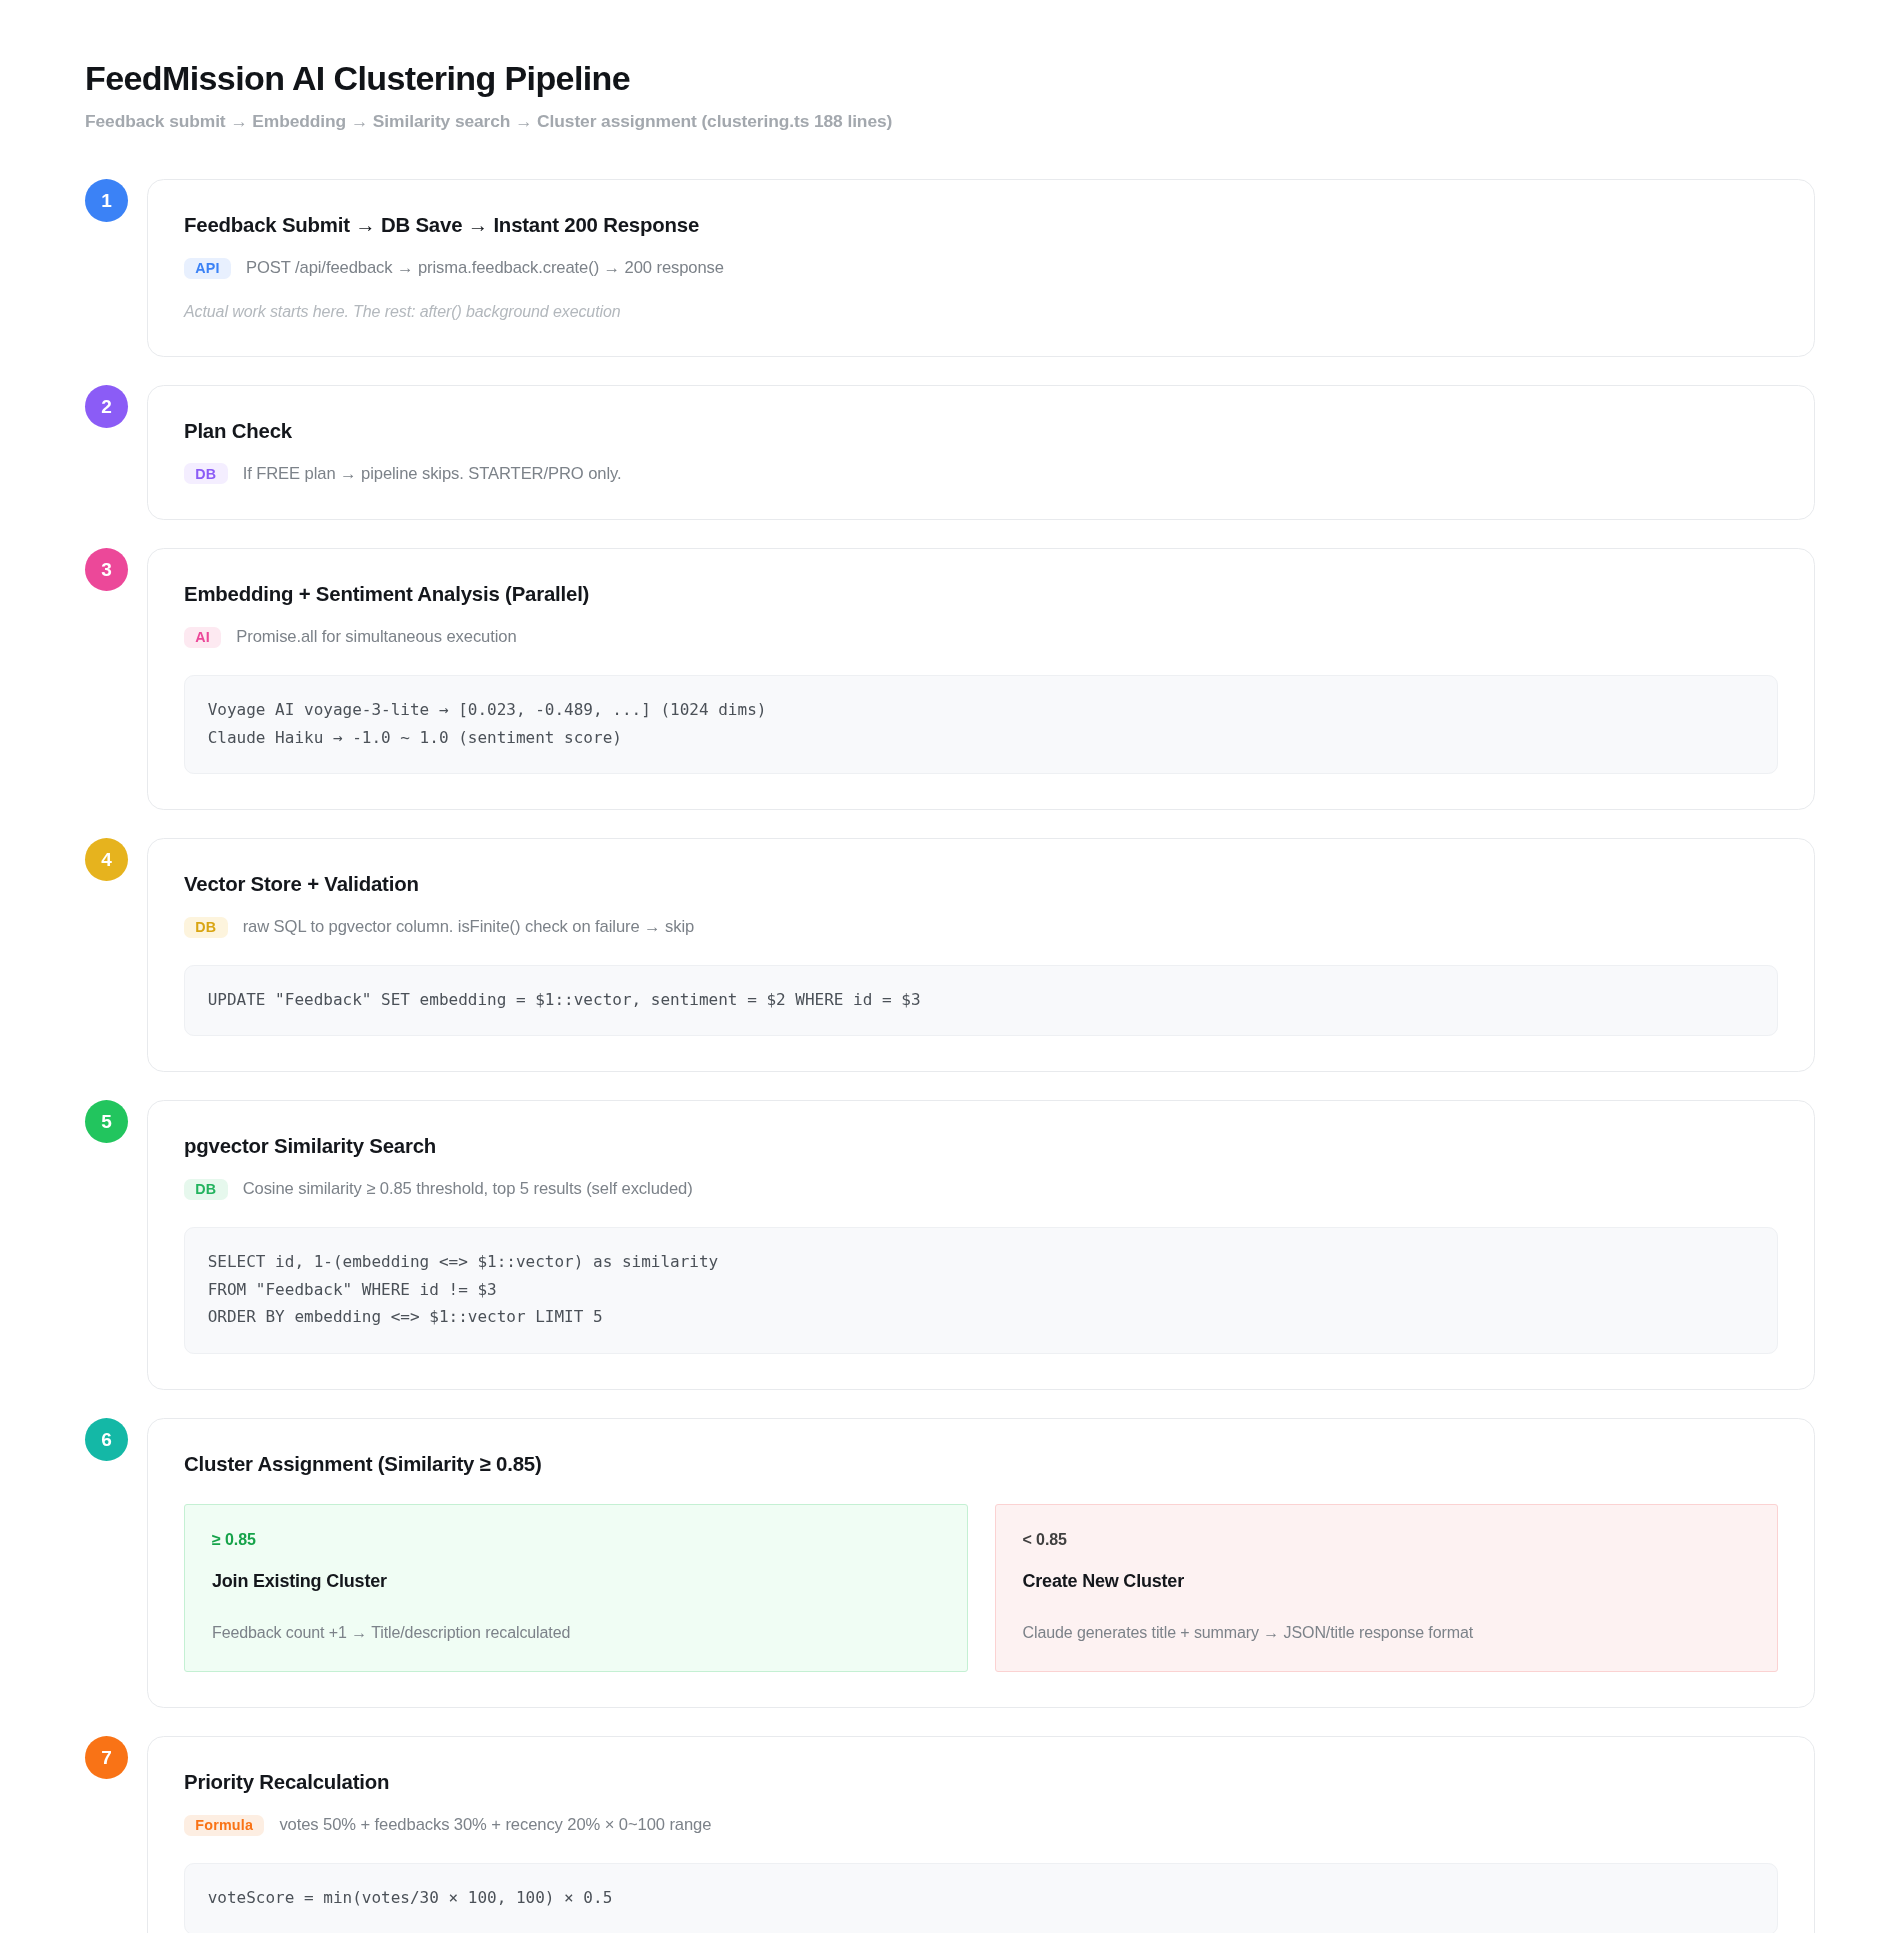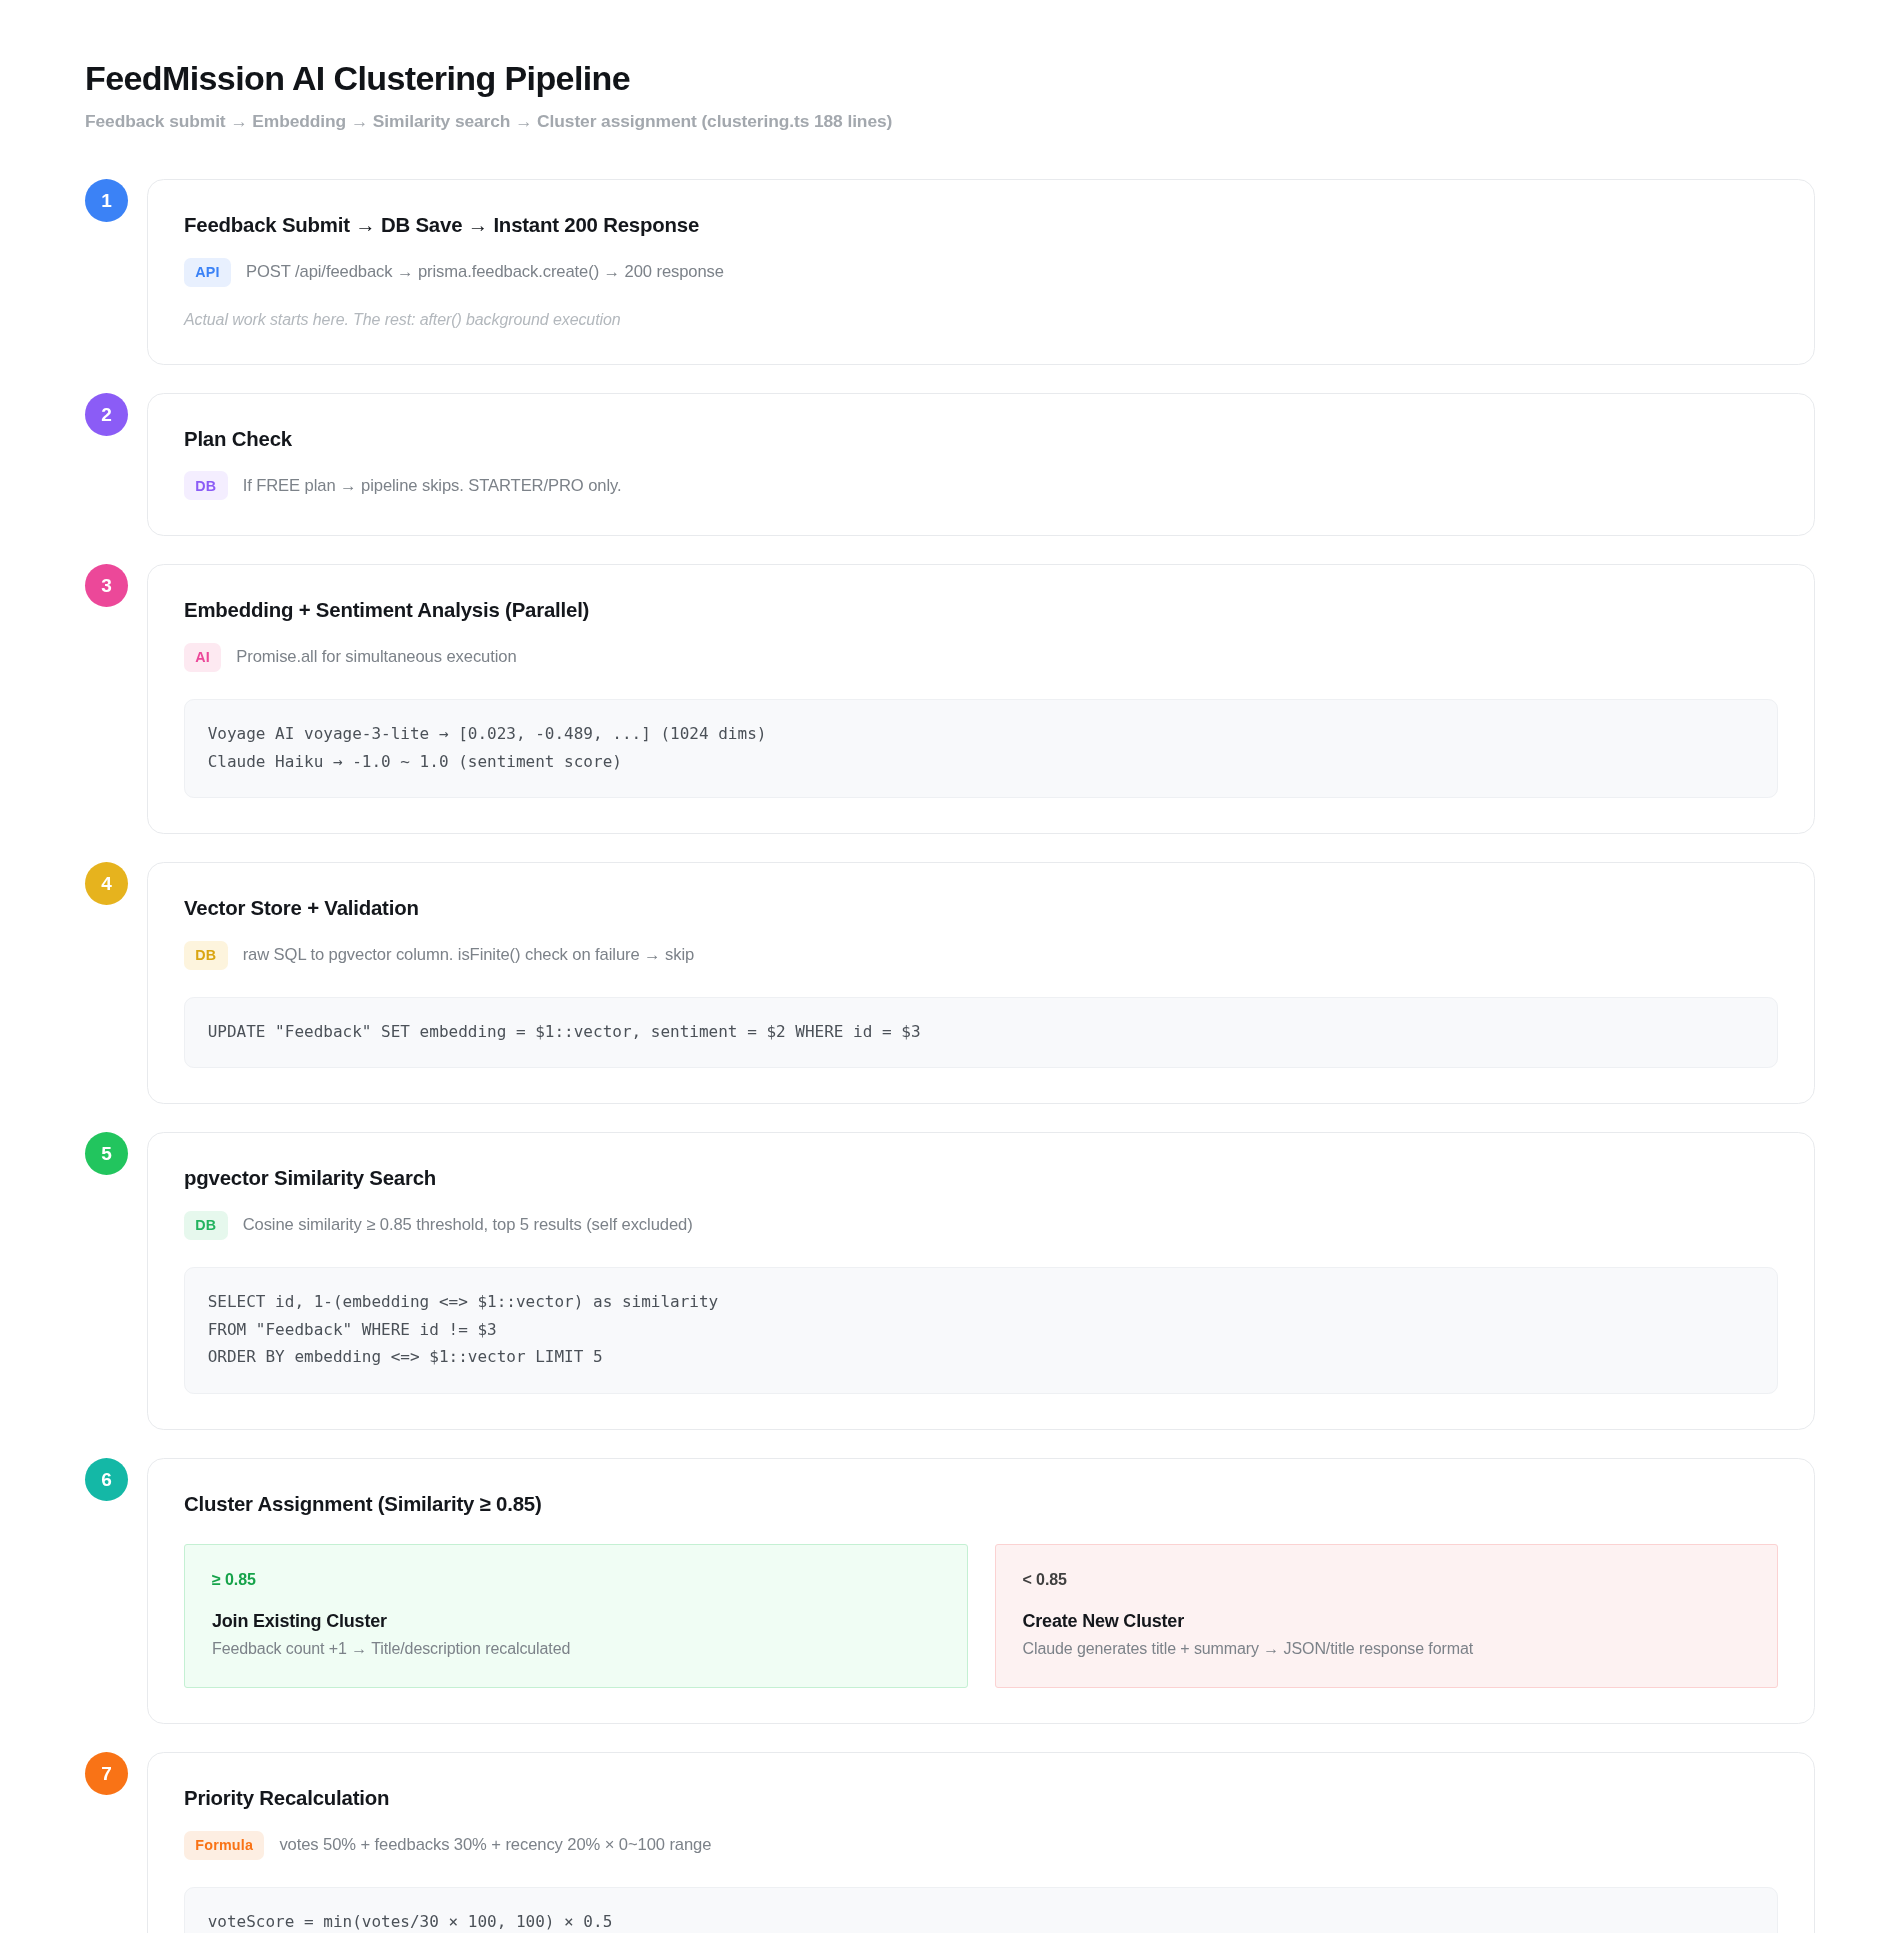--- a/index.html
+++ b/index.html
@@ -81,21 +81,21 @@
     margin-top: 19px;
     display: flex;
     align-items: center;
     gap: 15px;
   }
 
   .tag {
     display: inline-flex;
     align-items: center;
     justify-content: center;
-    height: 29px;
+    height: 21px;
     padding: 0 11.3px;
     border-radius: 6.8px;
     font-size: 14.3px;
     font-weight: 700;
     letter-spacing: 0.2px;
     white-space: nowrap;
   }
   .tag-api     { background: #e8f0fe; color: #3b82f6; }
   .tag-db-p    { background: #f4eeff; color: #8b5cf6; }
   .tag-ai      { background: #fde9f1; color: #ec4899; }
@@ -155,21 +155,21 @@
   .cond-red   { color: #404040; }
 
   .branch-title {
     margin-top: 22px;
     font-size: 18px;
     font-weight: 700;
     color: #14171c;
     letter-spacing: -0.2px;
   }
   .branch-desc {
-    margin-top: 8px;
+    margin-top: 32px;
     font-size: 16px;
     color: #7c8289;
     letter-spacing: -0.1px;
   }
 </style>
 </head>
 <body>
 
 <div class="page">
 

